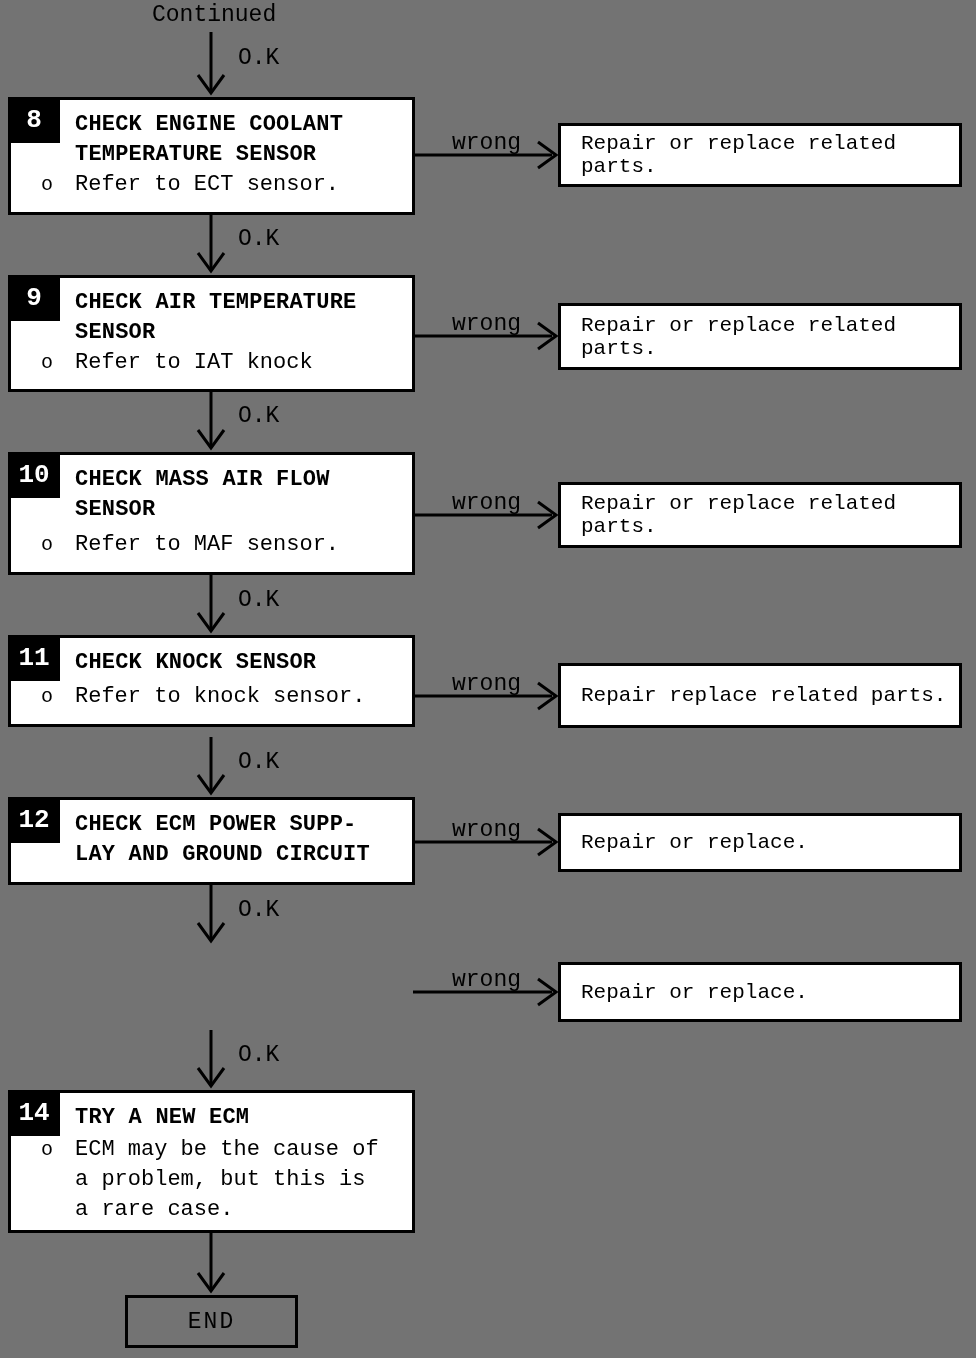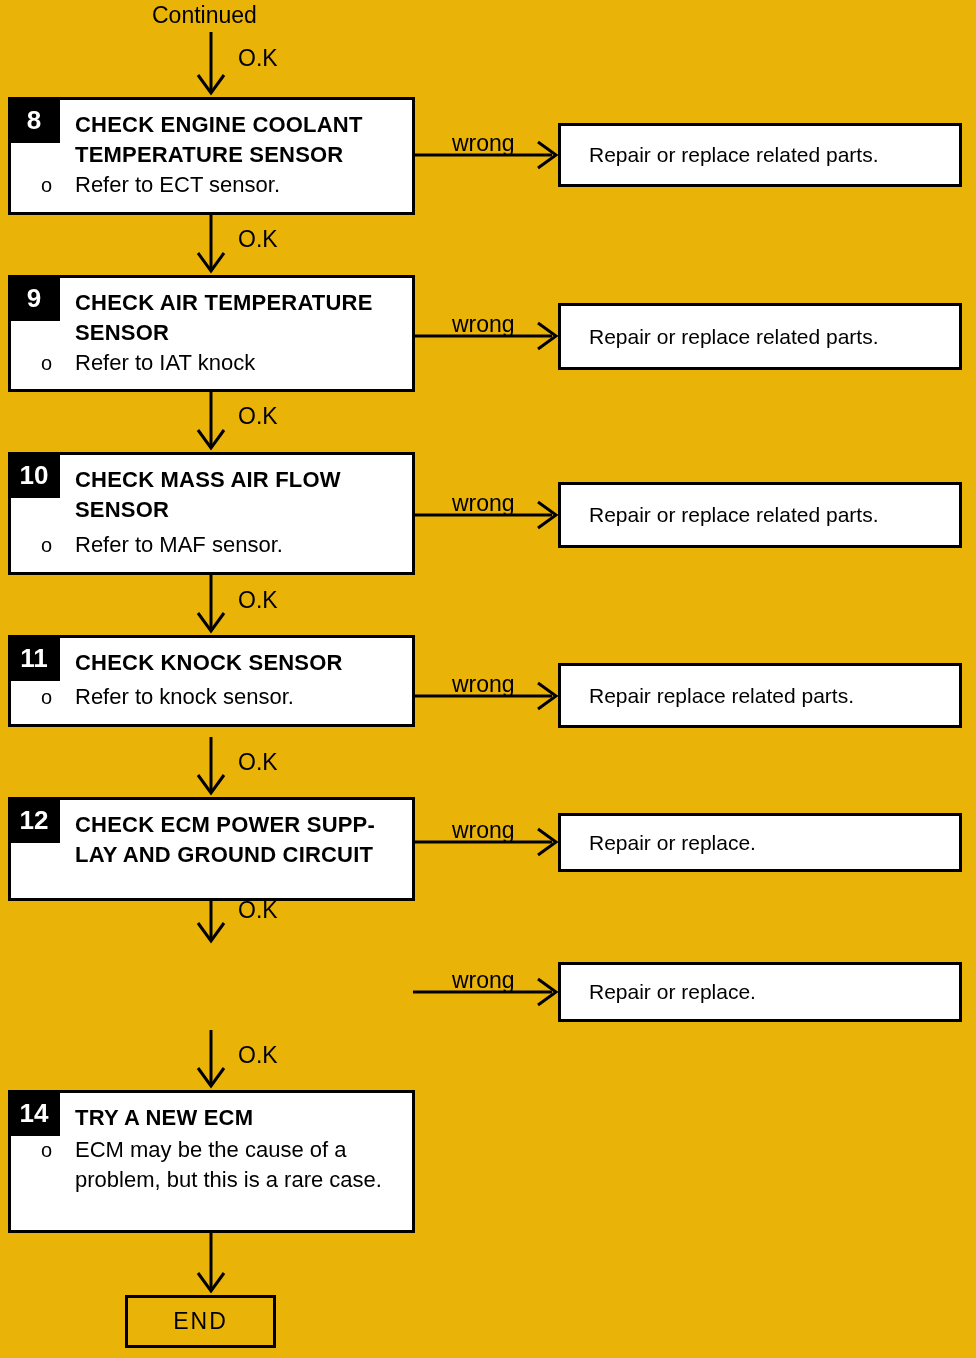--- a/index.html
+++ b/index.html
@@ -1,21 +1,21 @@
 <!DOCTYPE html>
 <html><head>
 <meta charset="utf-8">
 <style>
   html, body { margin: 0; padding: 0; background: #ffffff; }
   .page {
     position: relative;
     width: 976px;
     height: 1358px;
-    background: #eab308;
-    font-family: Liberation Sans, sans-serif;
+    background: #737373;
+    font-family: Liberation Mono, monospace;
     color: #000;
     overflow: hidden;
   }
   svg.connectors {
     position: absolute;
     left: 0; top: 0;
     width: 976px; height: 1358px;
     pointer-events: none;
   }
   svg.connectors path, svg.connectors polyline {
@@ -86,27 +86,27 @@
   }
   .result-box {
     position: absolute;
     left: 558px;
     width: 404px;
     border: 3px solid #000;
     box-sizing: border-box;
     background: #fff;
     display: flex;
     align-items: center;
-    padding-left: 28px;
+    padding-left: 20px;
     font-size: 21px;
   }
   .end-box {
     position: absolute;
     left: 125px; top: 1295px;
-    width: 151px; height: 53px;
+    width: 173px; height: 53px;
     border: 3px solid #000;
     box-sizing: border-box;
     display: flex;
     align-items: center;
     justify-content: center;
     font-size: 23px;
     letter-spacing: 2px;
   }
 </style>
 </head>
@@ -236,21 +236,21 @@
     <div class="step-title">CHECK KNOCK SENSOR</div>
     <div class="step-bullet">
       <span class="bullet-marker">o</span>
       <span class="bullet-text">Refer to knock sensor.</span>
     </div>
   </div>
   <div class="result-box" style="top:663px;height:65px">
     <span>Repair replace related parts.</span>
   </div>
 
-  <div class="step-box" style="top:797px;height:104px">
+  <div class="step-box" style="top:797px;height:88px">
     <div class="badge">12</div>
     <div class="step-title">CHECK ECM POWER SUPP-
 LAY AND GROUND CIRCUIT</div>
   </div>
   <div class="result-box" style="top:813px;height:59px">
     <span>Repair or replace.</span>
   </div>
 
   <div class="result-box" style="top:962px;height:60px">
     <span>Repair or replace.</span>

